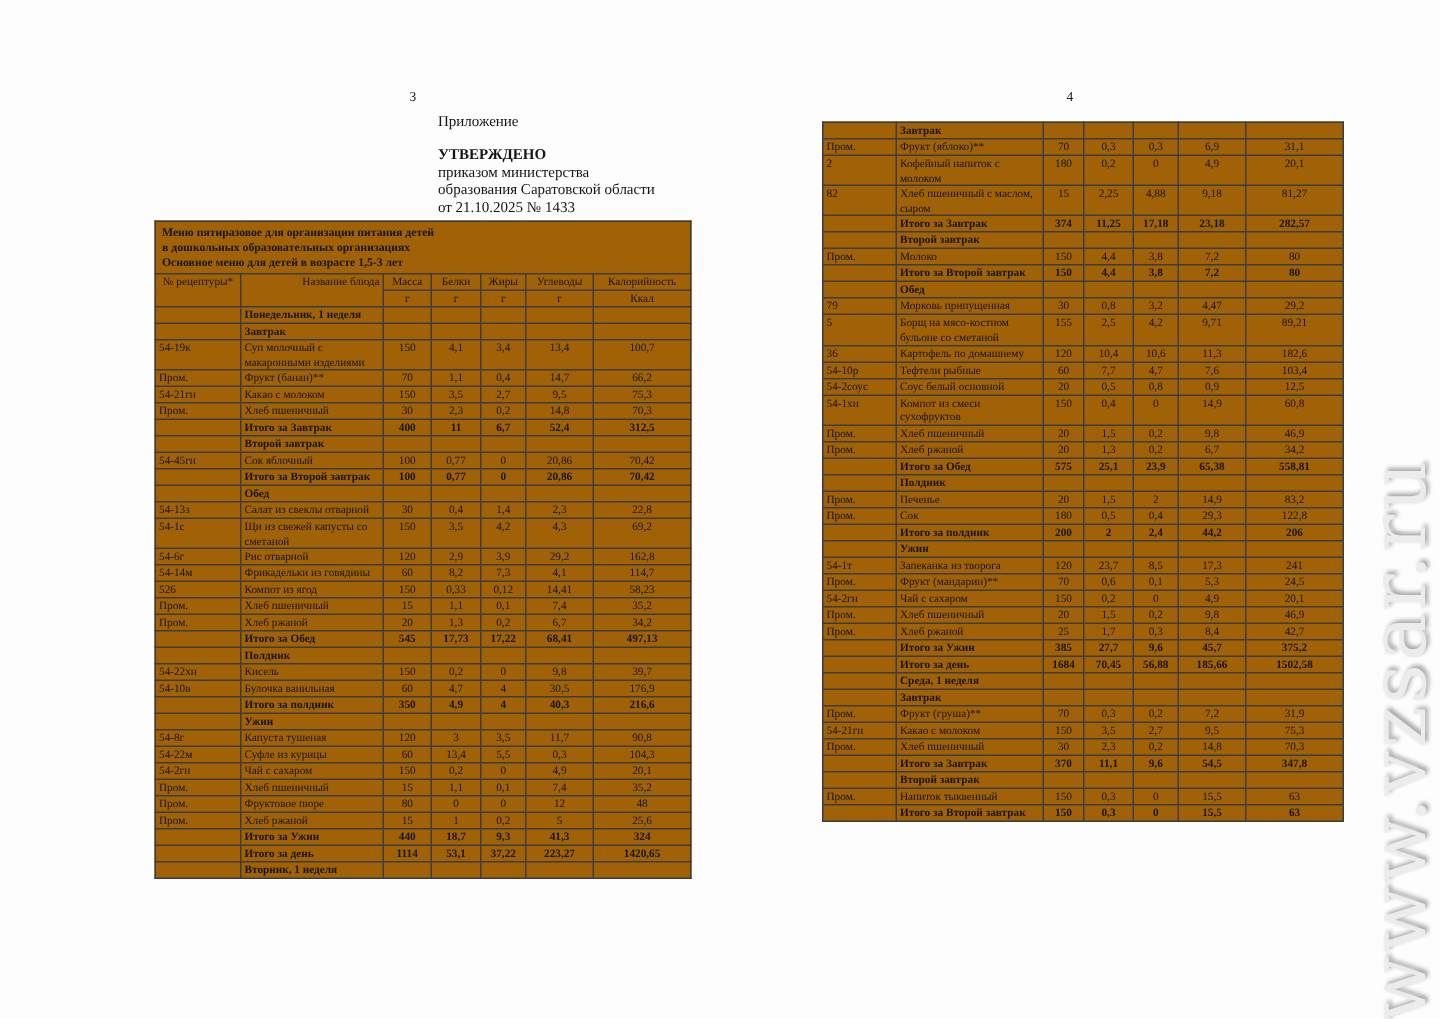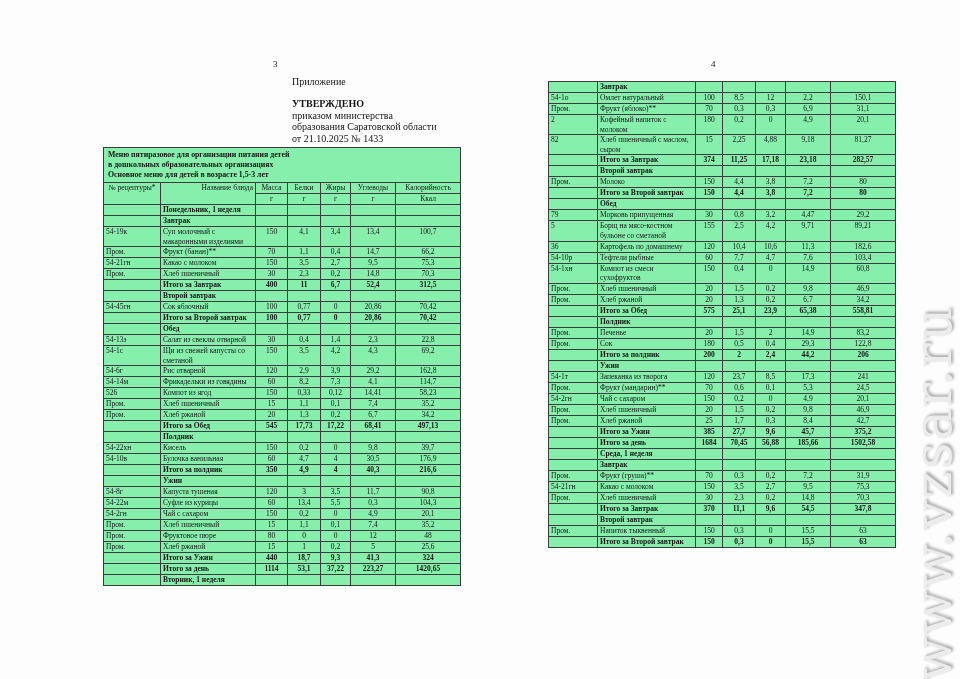--- a/index.html
+++ b/index.html
@@ -7,21 +7,21 @@
     width:960px;height:679px;position:relative;overflow:hidden;
     background:#fdfdfd;color:#151515;
     font-family:"Liberation Serif","DejaVu Serif",serif;
   }
   .page-number{position:absolute;font-size:9px;color:#222}
   #pn3{left:273px;top:59px}
   #pn4{left:711px;top:59px}
   .annex{position:absolute;left:292px;top:76px;font-size:10px}
   .approved{position:absolute;left:292px;top:98px;font-size:10px;line-height:11.6px}
   .approved .ln0{font-weight:bold}
-  table{border-collapse:collapse;position:absolute;table-layout:fixed;background:#86efac}
+  table{border-collapse:collapse;position:absolute;table-layout:fixed;background:#a16207}
   #table3{left:103px;top:147px;width:357px}
   #table4{left:548px;top:81px;width:347px}
   td,th{
     border:1px solid #3c3c3c;
     font-size:7.5px;line-height:1.28;font-weight:normal;
     padding:0 2px;vertical-align:top;overflow:hidden;
     height:10px;word-wrap:break-word;
   }
   .title-cell{text-align:left;font-weight:bold;font-size:7.8px;padding:2px 4px;height:auto}
   th{text-align:center;vertical-align:top}
@@ -406,29 +406,20 @@
       <tr class="section">
         <td class="code"></td>
         <td class="name">Завтрак</td>
         <td class="num"></td>
         <td class="num"></td>
         <td class="num"></td>
         <td class="num"></td>
         <td class="num"></td>
       </tr>
       <tr class="item">
-        <td class="code">54-1о</td>
-        <td class="name">Омлет натуральный</td>
-        <td class="num">100</td>
-        <td class="num">8,5</td>
-        <td class="num">12</td>
-        <td class="num">2,2</td>
-        <td class="num">150,1</td>
-      </tr>
-      <tr class="item">
         <td class="code">Пром.</td>
         <td class="name">Фрукт (яблоко)**</td>
         <td class="num">70</td>
         <td class="num">0,3</td>
         <td class="num">0,3</td>
         <td class="num">6,9</td>
         <td class="num">31,1</td>
       </tr>
       <tr class="item">
         <td class="code">2</td>
@@ -523,20 +514,29 @@
       <tr class="item">
         <td class="code">54-10р</td>
         <td class="name">Тефтели рыбные</td>
         <td class="num">60</td>
         <td class="num">7,7</td>
         <td class="num">4,7</td>
         <td class="num">7,6</td>
         <td class="num">103,4</td>
       </tr>
       <tr class="item">
+        <td class="code">54-2соус</td>
+        <td class="name">Соус белый основной</td>
+        <td class="num">20</td>
+        <td class="num">0,5</td>
+        <td class="num">0,8</td>
+        <td class="num">0,9</td>
+        <td class="num">12,5</td>
+      </tr>
+      <tr class="item">
         <td class="code">54-1хн</td>
         <td class="name">Компот из смеси сухофруктов</td>
         <td class="num">150</td>
         <td class="num">0,4</td>
         <td class="num">0</td>
         <td class="num">14,9</td>
         <td class="num">60,8</td>
       </tr>
       <tr class="item">
         <td class="code">Пром.</td>

